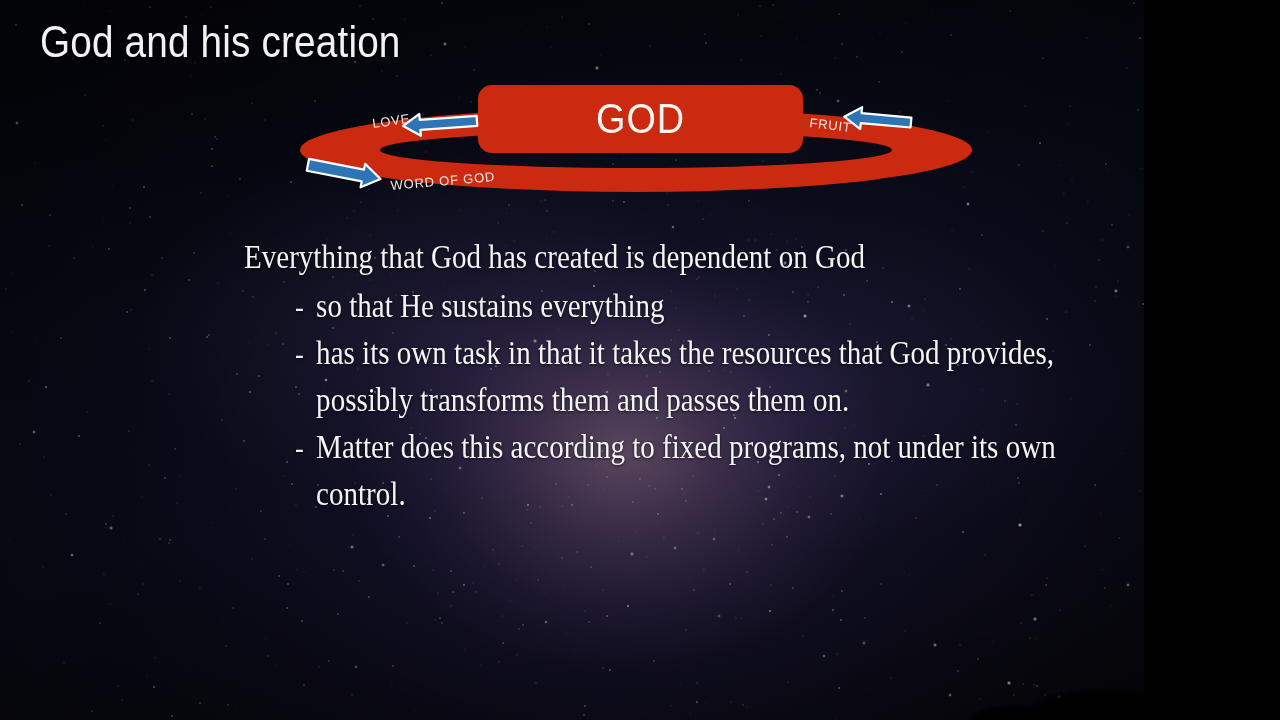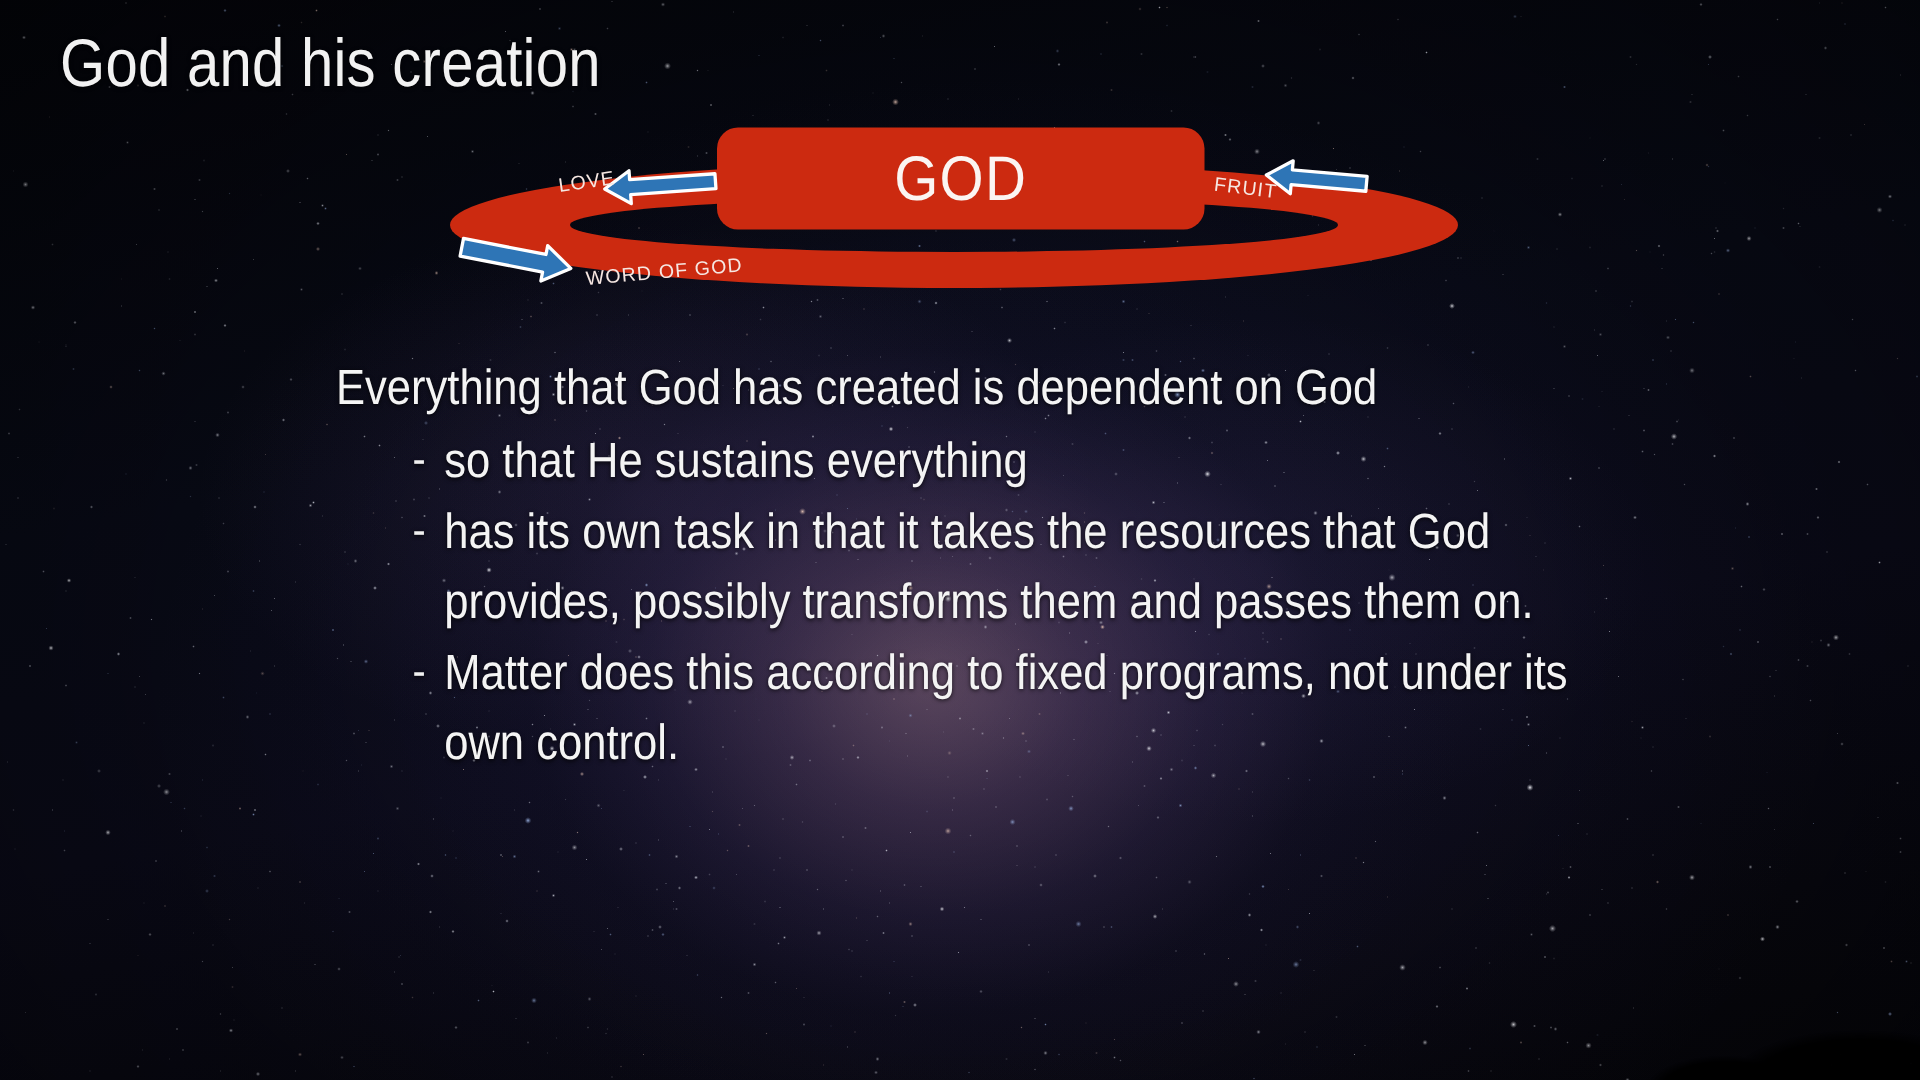--- a/index.html
+++ b/index.html
@@ -7,21 +7,21 @@
     margin: 0;
     padding: 0;
     background: #000;
   }
   body {
     font-family: "Liberation Sans", sans-serif;
   }
 
   #slide {
     position: relative;
-    width: 1280px;
+    width: 1144px;
     height: 720px;
     overflow: hidden;
     background-color: #a21caf;
   }
 
   
   .bg-layer {
     position: absolute;
     inset: 0;
     pointer-events: none;
@@ -120,25 +120,26 @@
     font-weight: 300;
     color: #fbf5f2;
     transform: scaleX(0.90);
     transform-origin: center;
     letter-spacing: 1px;
   }
 
   
   #body-copy {
     position: absolute;
-    left: 224px;
+    left: 244px;
     top: 234px;
     width: 830px;
     color: #f4f4f4;
     text-shadow: 0 1px 3px rgba(0,0,0,0.75);
+    font-family: Liberation Serif, serif;
   }
   .lead {
     font-size: 33px;
     font-weight: 300;
     line-height: 47px;
     transform: scaleX(0.88);
     transform-origin: left top;
     white-space: nowrap;
   }
   ul.bullets {

